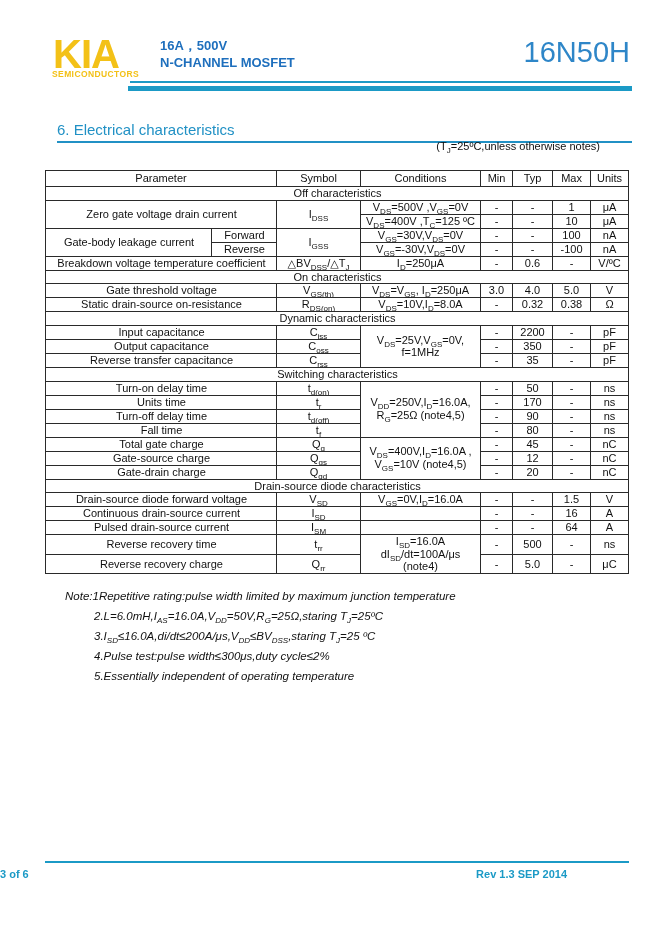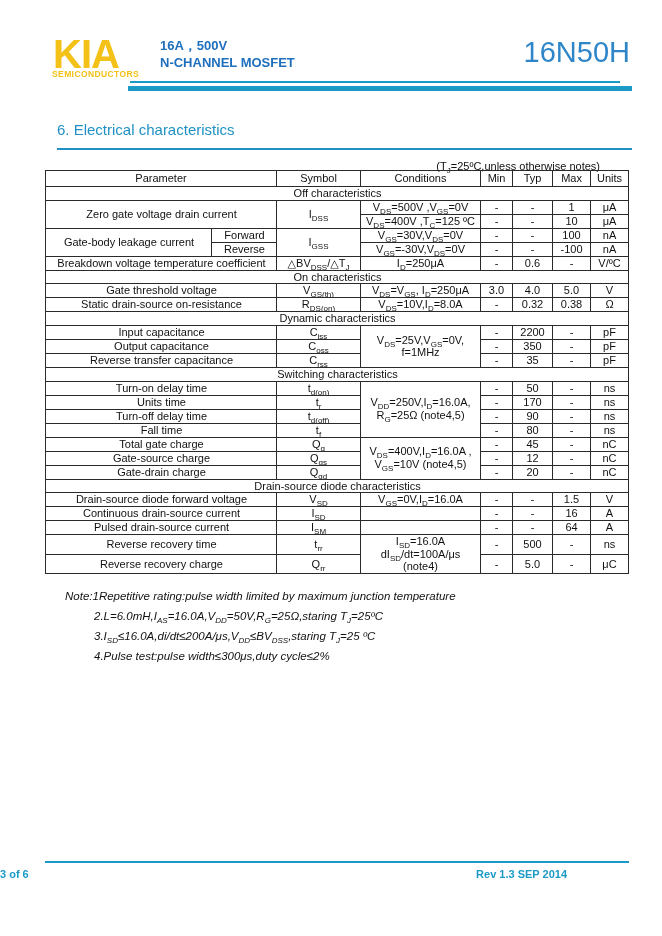--- a/index.html
+++ b/index.html
@@ -41,24 +41,24 @@
     position:absolute;right:32px;top:37px;
     font-size:29px;line-height:1.1;color:var(--part-blue);
   }
   .rule-thin{position:absolute;left:130px;top:81px;width:490px;height:2px;background:var(--accent-teal);}
   .rule-thick{position:absolute;left:128px;top:86px;width:504px;height:5px;background:var(--accent-teal);}
 
   
   .section-title{
     position:absolute;left:57px;top:121px;width:575px;
     font-size:15px;color:var(--title-blue);
-    padding-bottom:10px;border-bottom:2px solid var(--title-blue);
+    padding-bottom:3px;border-bottom:2px solid var(--title-blue);
   }
   .cond-note{
-    position:absolute;right:62px;top:160px;
+    position:absolute;right:62px;top:140px;
     font-size:11px;color:var(--ink);
   }
 
   
   table.ec{
     position:absolute;left:45px;top:170px;width:583px;
     border-collapse:collapse;table-layout:fixed;
     font-size:11px;color:var(--ink);
   }
   table.ec th,table.ec td{
@@ -328,19 +328,20 @@
           <td>μC</td>
         </tr>
       </tbody>
   </table>
 
   <div class="notes">
     <div class="note-line">Note:1Repetitive rating:pulse width limited by maximum junction temperature</div>
     <div class="note-line indent">2.L=6.0mH,I<sub>AS</sub>=16.0A,V<sub>DD</sub>=50V,R<sub>G</sub>=25Ω,staring T<sub>J</sub>=25ºC</div>
     <div class="note-line indent">3.I<sub>SD</sub>≤16.0A,di/dt≤200A/μs,V<sub>DD</sub>≤BV<sub>DSS</sub>,staring T<sub>J</sub>=25 ºC</div>
     <div class="note-line indent">4.Pulse test:pulse width≤300μs,duty cycle≤2%</div>
+    <div class="note-line indent">5.Essentially independent of operating temperature</div>
   </div>
 
   <div class="footer-rule"></div>
   <div class="page-num">3 of 6</div>
   <div class="rev">Rev 1.3 SEP 2014</div>
 
 </div>
 
 </body></html>

